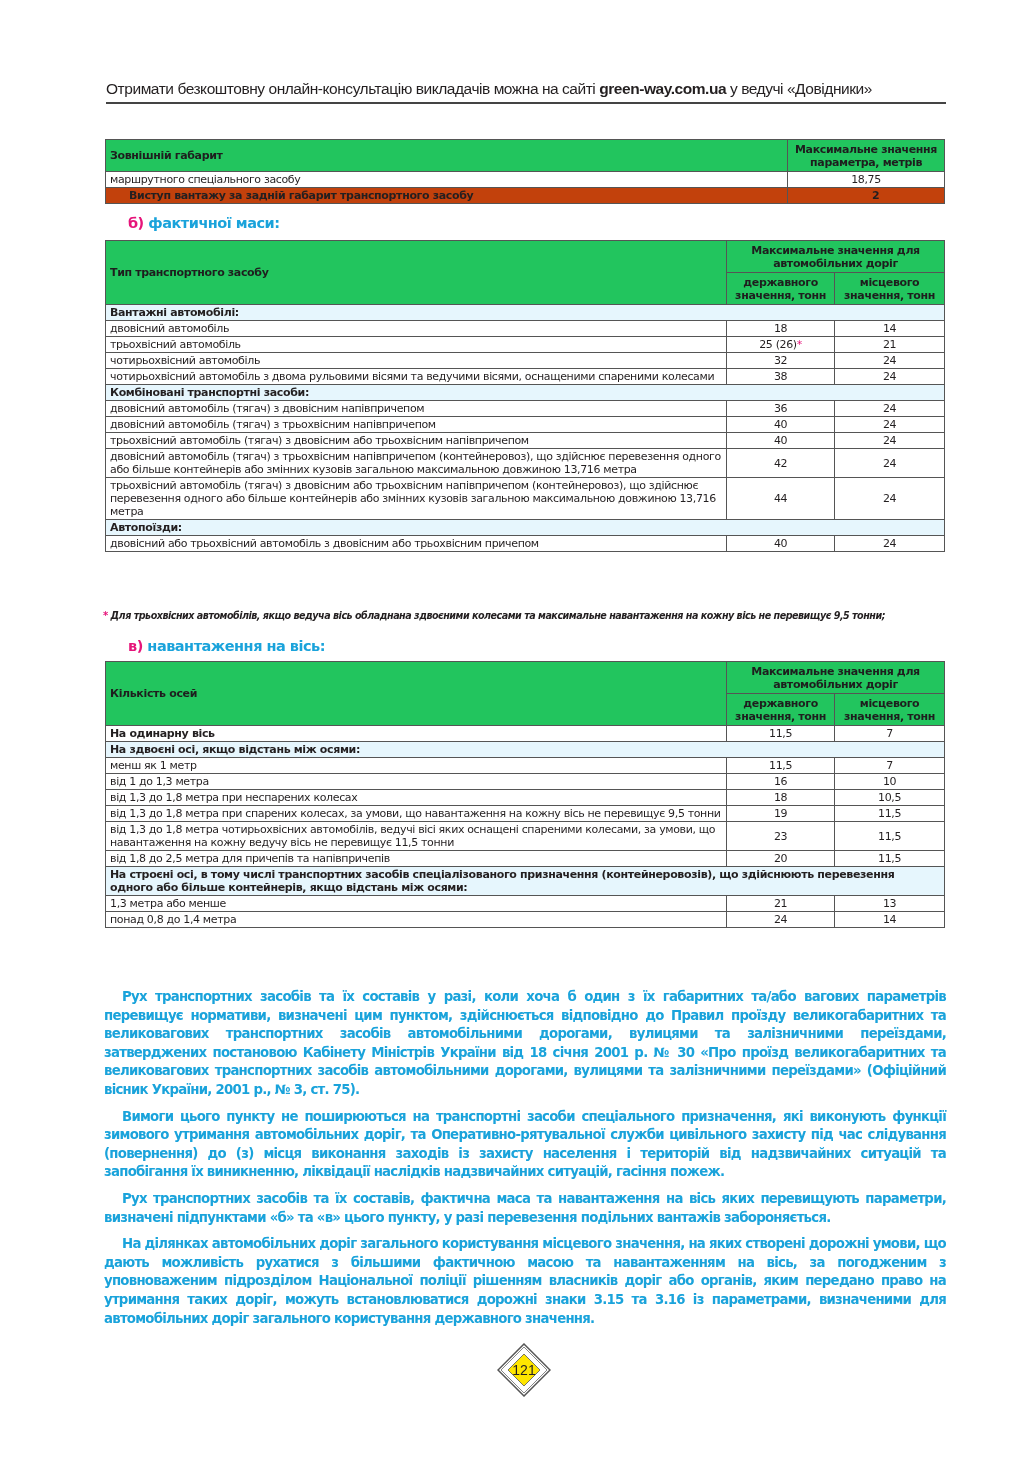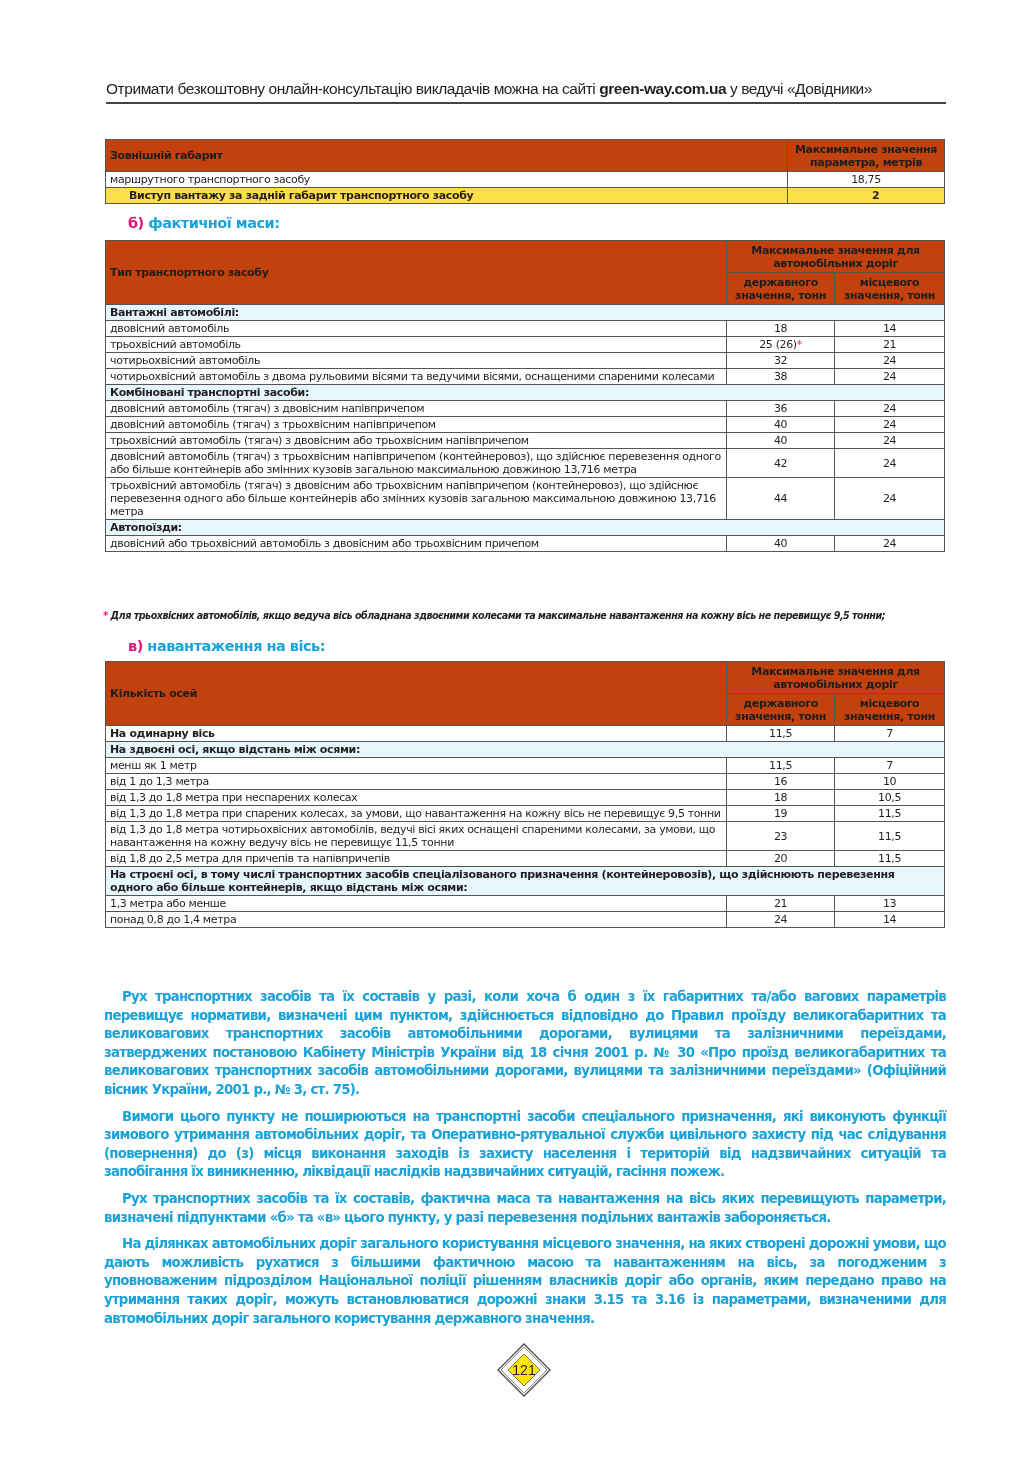--- a/index.html
+++ b/index.html
@@ -32,31 +32,31 @@
       color: #231f20;
       line-height: 13px;
     }
     table.t td {
       border: 1px solid #555;
       padding: 1px 4px;
       vertical-align: middle;
     }
     table.t td.num { text-align: center; }
     table.t tr.head td {
-      background: #c2410c;
+      background: #22c55e;
       font-weight: bold;
       color: #1e1e1e;
     }
     table.t tr.head td.center { text-align: center; }
     table.t tr.group td {
       background: #e6f6fd;
       font-weight: bold;
     }
     table.t tr.boldrow td { font-weight: bold; }
-    table.t tr.boldrow.tint td { background: #fde047; padding-left: 23px; }
+    table.t tr.boldrow.tint td { background: #c2410c; padding-left: 23px; }
     .star { color: #e6147a; }
 
     .section-title {
       position: absolute;
       left: 108px;
       font-family: "DejaVu Sans", sans-serif;
       font-weight: bold;
       font-size: 14.5px;
       color: #1aa3db;
       letter-spacing: -0.5px;
@@ -115,21 +115,21 @@
   <colgroup>
       <col style="width:683px">
       <col style="width:157px">
     </colgroup>
   <tbody>
       <tr class="head">
     <td style="height:32px;">Зовнішній габарит</td>
     <td class="center">Максимальне значення параметра, метрів</td>
   </tr>
   <tr>
-    <td>маршрутного транспортного засобу</td>
+    <td>маршрутного спеціального засобу</td>
     <td class="num">18,75</td>
   </tr>
   <tr class="boldrow tint">
     <td>Виступ вантажу за задній габарит транспортного засобу</td>
     <td class="num">2</td>
   </tr>
 </tbody>
   </table>
 
 <div class="section-title" style="top:215px;">

